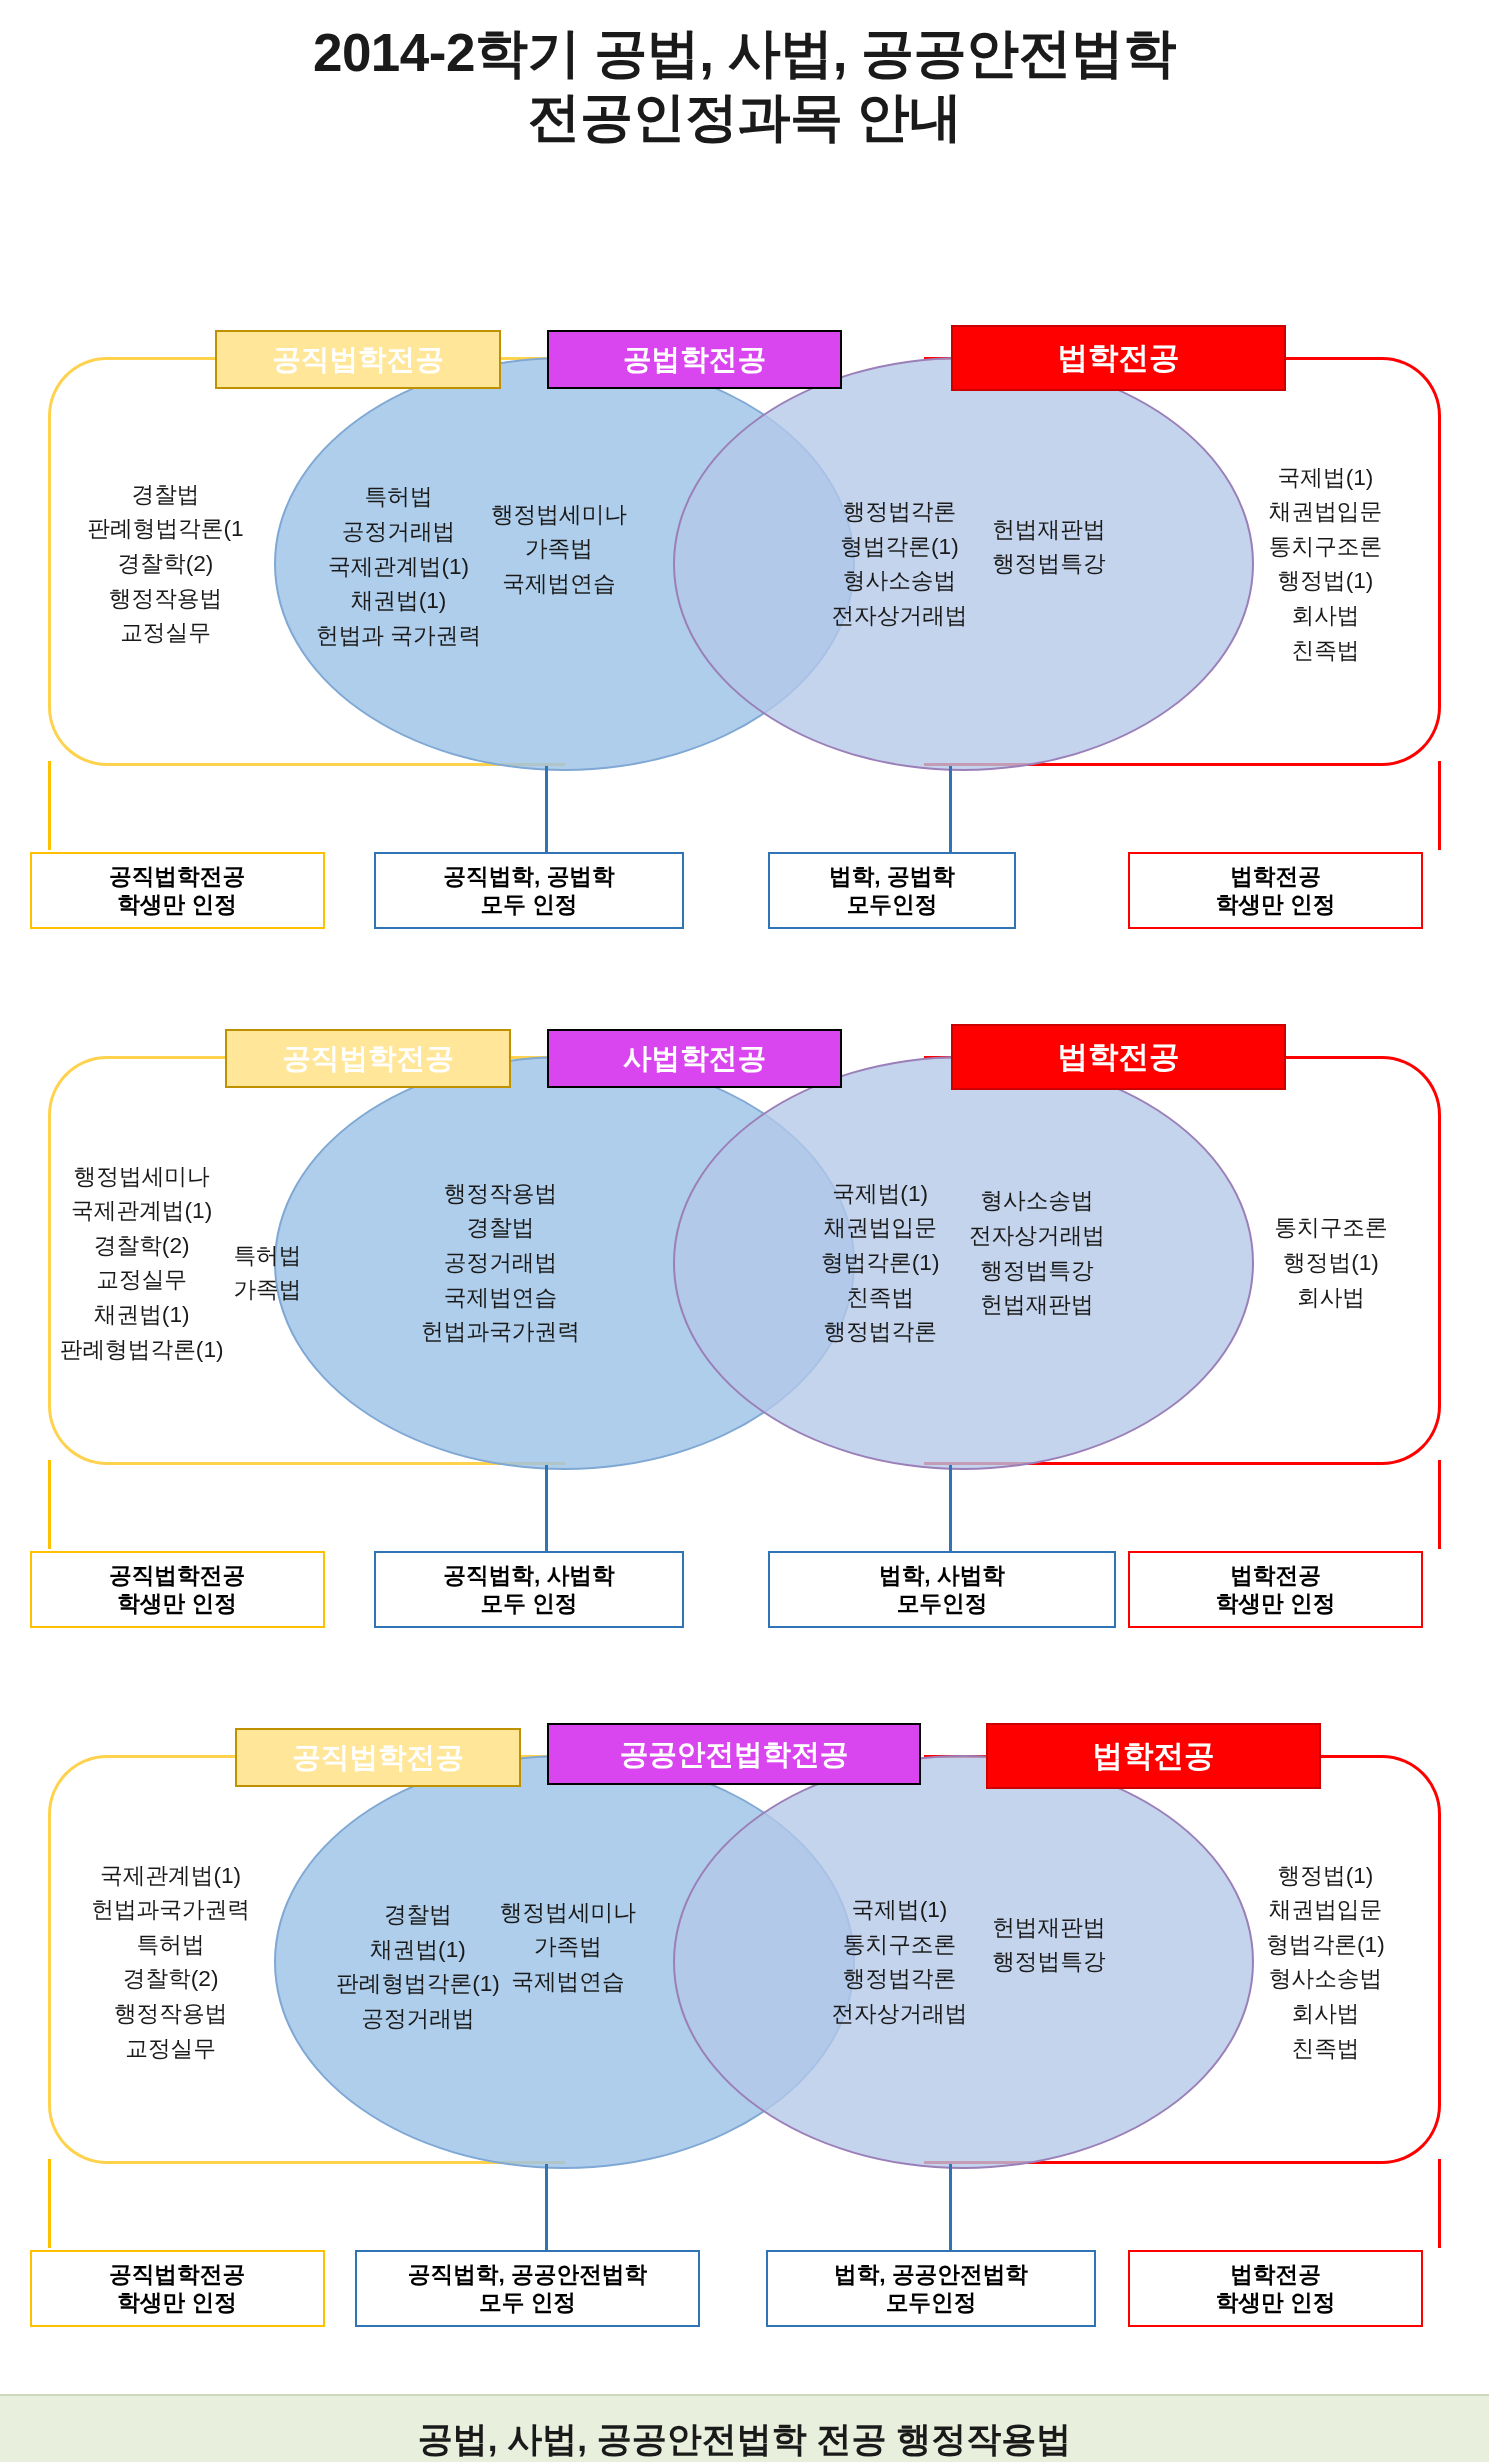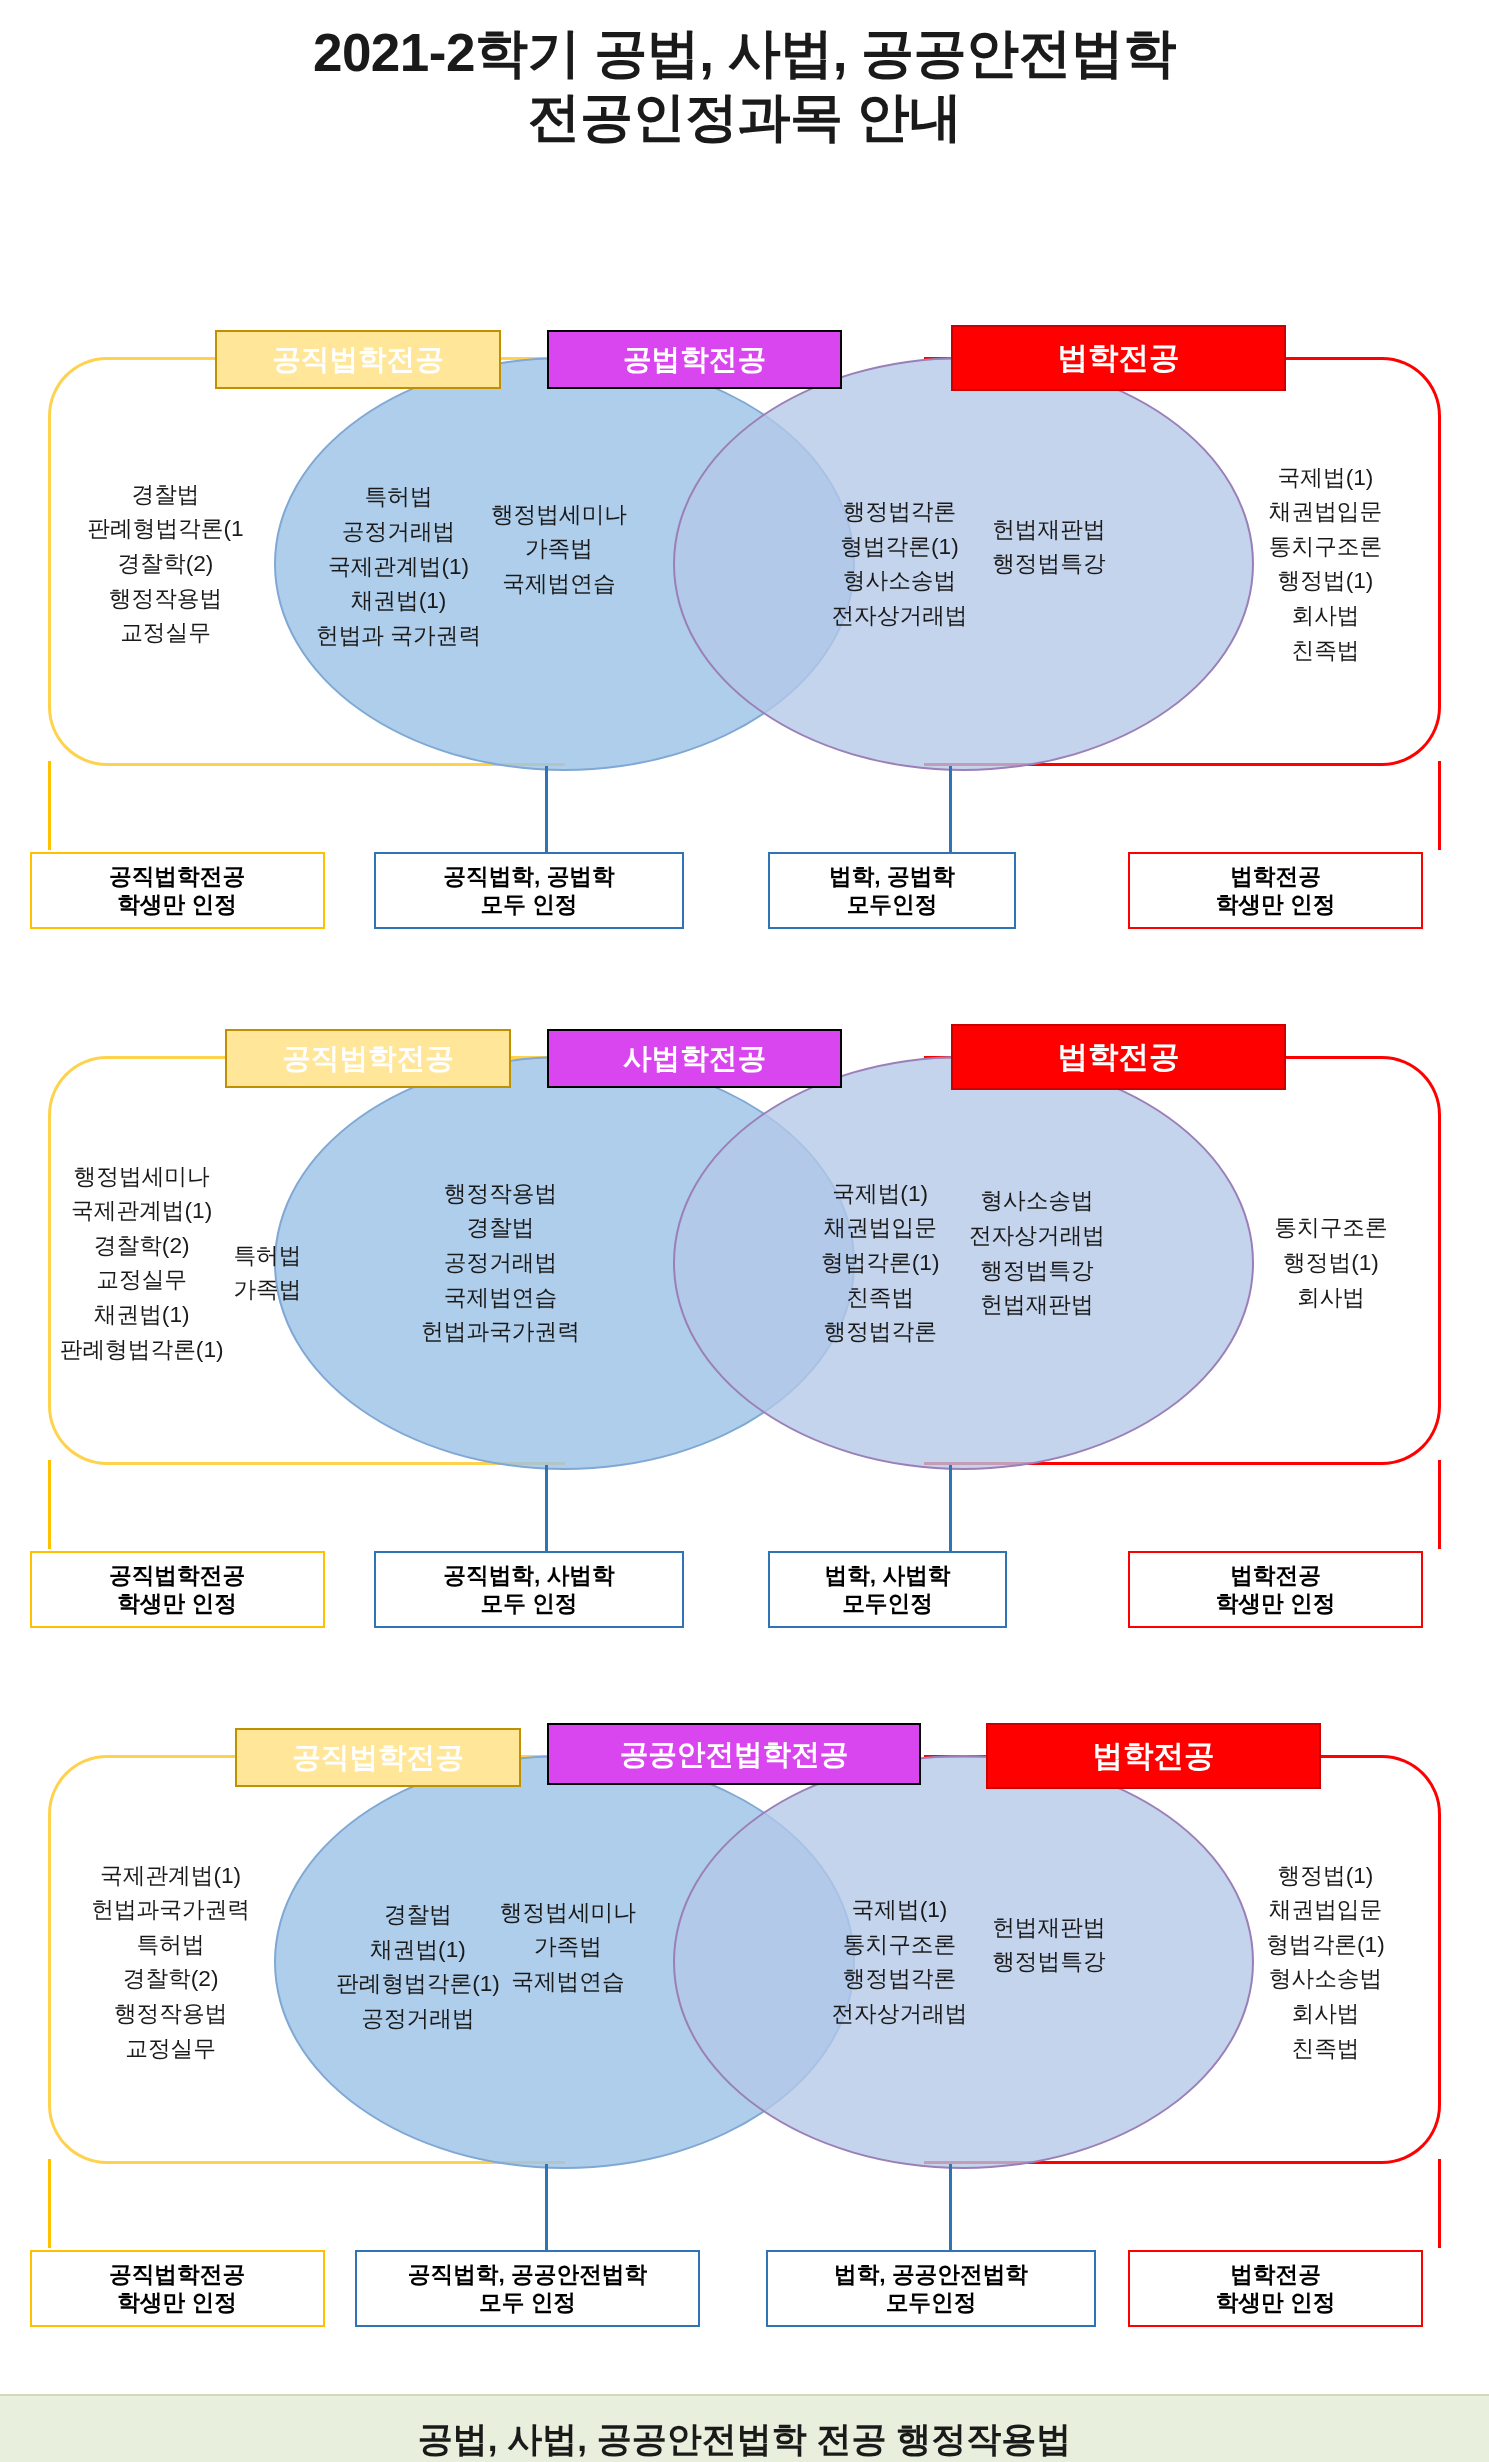--- a/index.html
+++ b/index.html
@@ -161,21 +161,21 @@
     color: #1a1a1a;
     line-height: 1.30;
   }
 </style>
 </head>
 <body>
 
 <div id="page">
 
   <div class="title">
-    <div>2021-2학기 공법, 사법, 공공안전법학</div>
+    <div>2014-2학기 공법, 사법, 공공안전법학</div>
     <div>전공인정과목 안내</div>
   </div>
 
   <div class="section" style="height:699px;">
     <div class="diagram" style="height:640px;">
 
       <div class="capsule yellow" style="left:29.5px; top:207px; width:517px; height:409px; border-right:none; border-radius:59px 0 0 59px;"></div>
       <div class="capsule red" style="left:906px; top:207px; width:517px; height:409px; border-left:none; border-radius:0 59px 59px 0;"></div>
 
       <div class="ellipse left" style="left:256px; top:207px; width:581px; height:414px;"></div>
@@ -319,21 +319,21 @@
       <div class="conn" style="left:29.5px; top:611px; width:3px; height:89px; background:#ffc000;"></div>
       <div class="conn" style="left:527px; top:616px; width:3px; height:86px; background:#2f74b5;"></div>
       <div class="conn" style="left:931px; top:616px; width:3px; height:86px; background:#2f74b5;"></div>
       <div class="conn" style="left:1420px; top:611px; width:3px; height:89px; background:#ff0000;"></div>
     </div>
 
     <div class="legend yellow" style="left:29.5px; top:702px; width:295px; white-space:pre-line;">공직법학전공
 학생만 인정</div>
     <div class="legend blue" style="left:374px; top:702px; width:310px; white-space:pre-line;">공직법학, 사법학
 모두 인정</div>
-    <div class="legend blue" style="left:768px; top:702px; width:239px; white-space:pre-line;">법학, 사법학
+    <div class="legend blue" style="left:768px; top:702px; width:348px; white-space:pre-line;">법학, 사법학
 모두인정</div>
     <div class="legend red" style="left:1128px; top:702px; width:295px; white-space:pre-line;">법학전공
 학생만 인정</div>
   </div>
 
   <div class="section" style="height:699px;">
     <div class="diagram" style="height:640px;">
 
       <div class="capsule yellow" style="left:29.5px; top:207px; width:517px; height:409px; border-right:none; border-radius:59px 0 0 59px;"></div>
       <div class="capsule red" style="left:906px; top:207px; width:517px; height:409px; border-left:none; border-radius:0 59px 59px 0;"></div>

